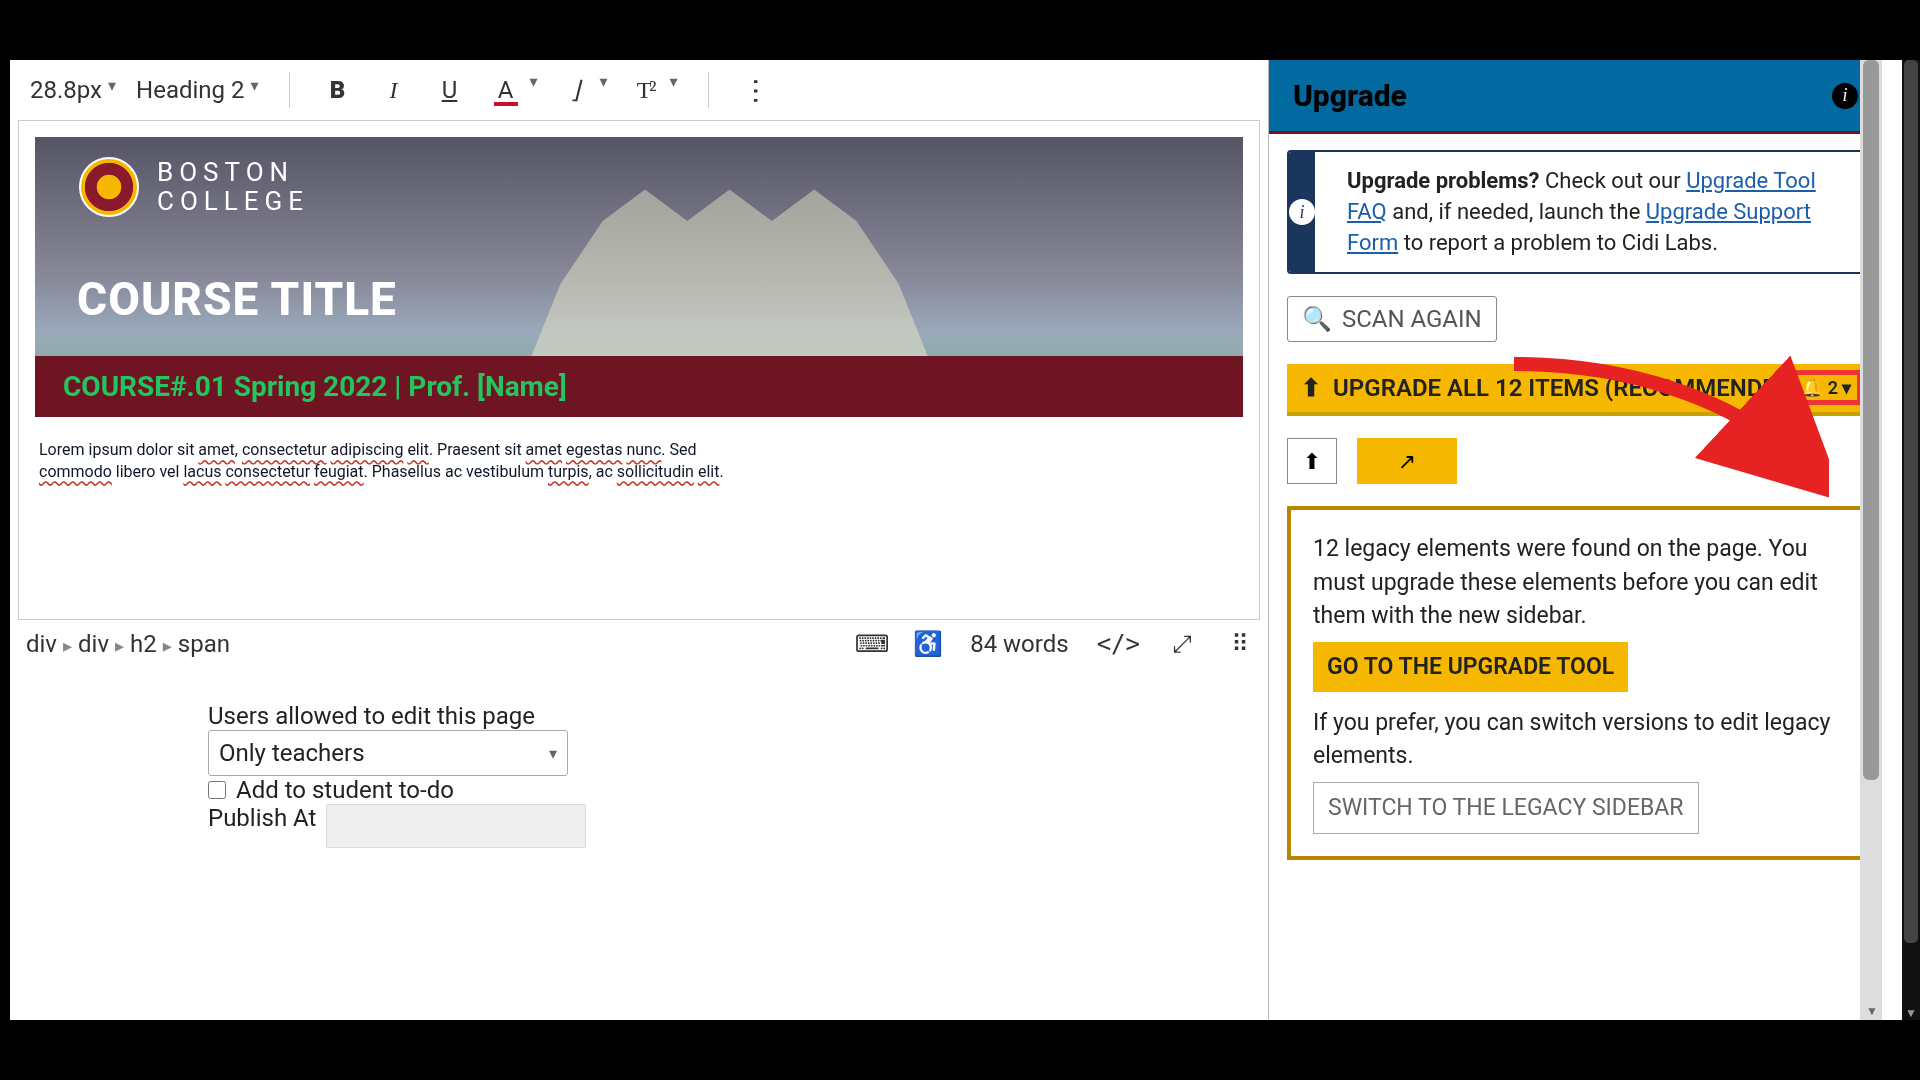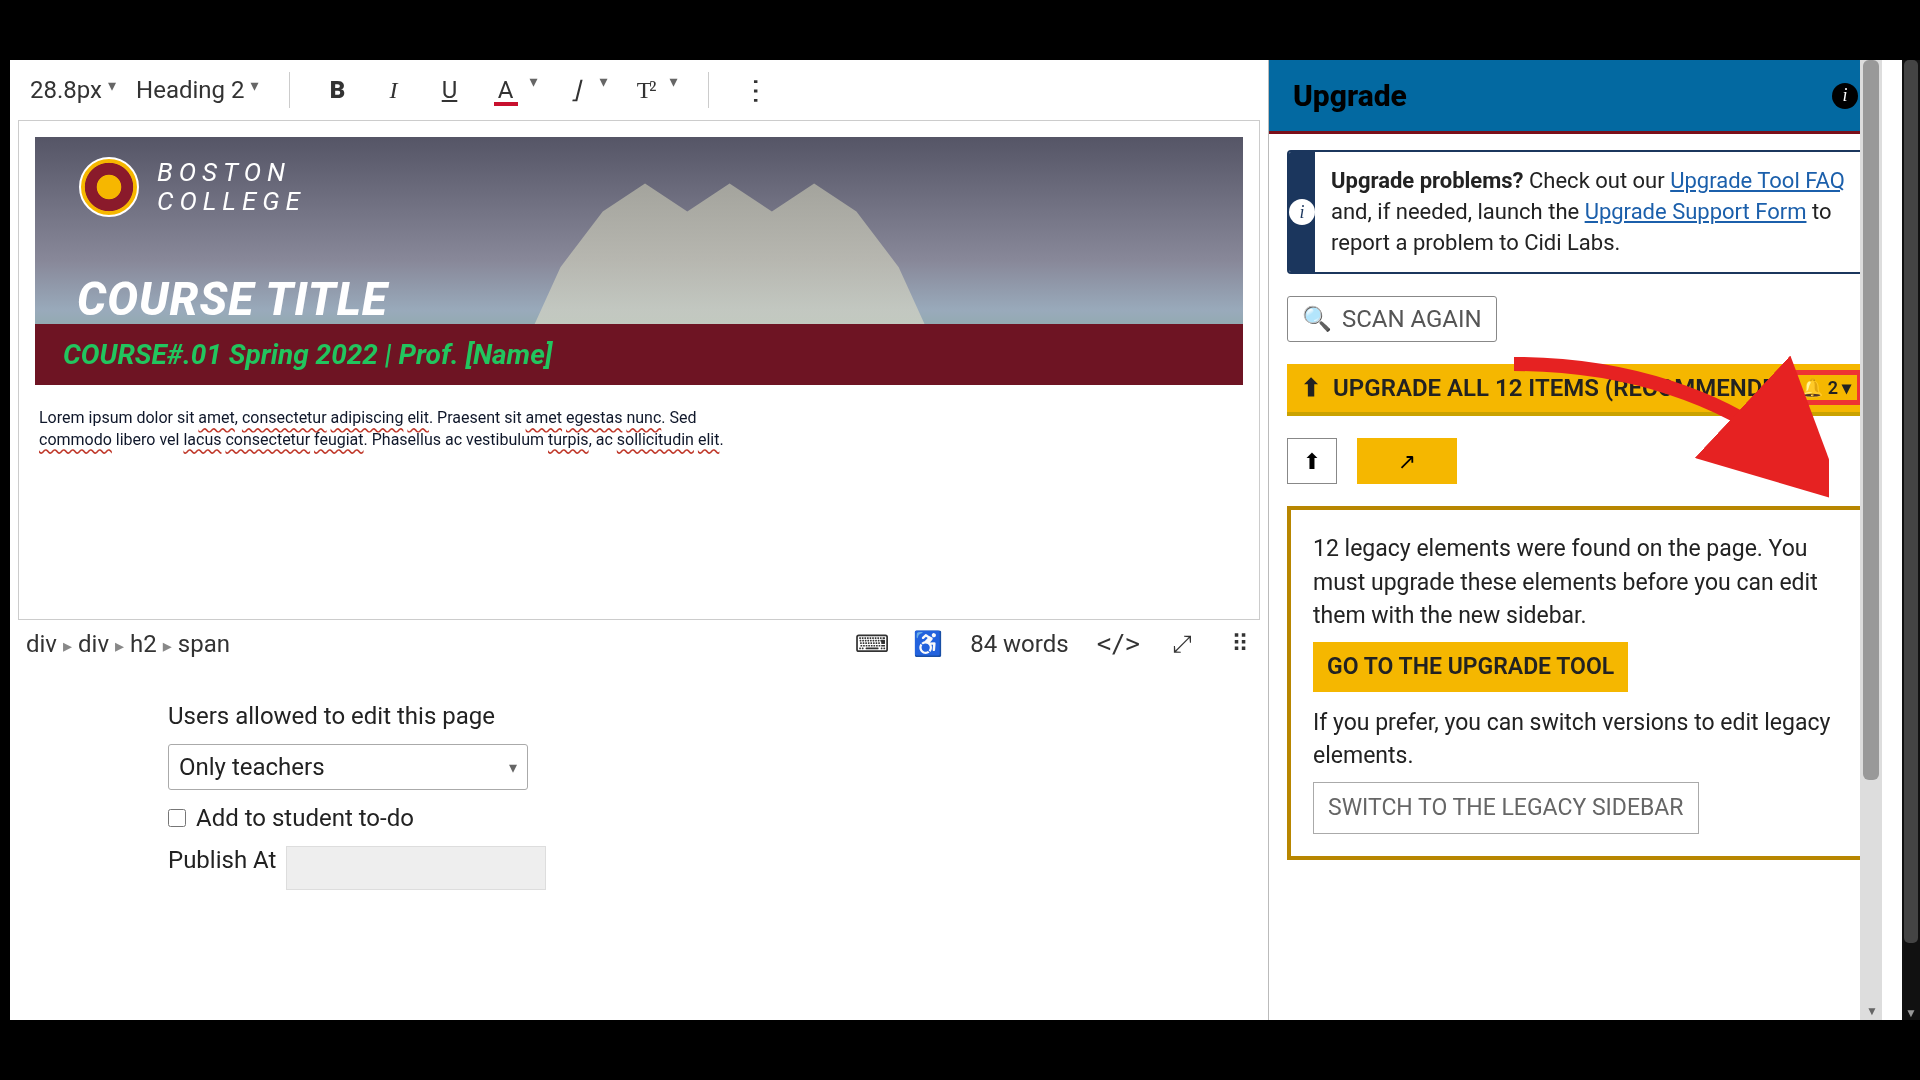--- a/index.html
+++ b/index.html
@@ -36,61 +36,61 @@
 .tbtn.under { text-decoration: underline; }
 .tbtn.textcolor { position:relative; }
 .tbtn.textcolor::after { content:""; position:absolute; left:6px; right:6px; bottom:2px; height:4px; background:#c8102e; }
 .tbtn.hilite { position:relative; }
 .tbtn.hilite .u { font-style: italic; font-family: Georgia, serif;}
 .tbtn.super { font-family: Georgia, serif; letter-spacing:-2px;}
 .tbtn.dots { font-size:28px; letter-spacing:-2px; transform: rotate(90deg); }
 
 .editor-wrap { border:1px solid #ccc; margin-top:4px; height:500px; position:relative; overflow:hidden;}
 .editor-scroll { overflow-y:scroll; height:100%;}
-.banner { position:relative; height:248px; margin:16px; background: linear-gradient(to bottom, #556 0%, #889 50%, #9ab 70%, #7a8 100%); font-style: italic; }
+.banner { position:relative; height:280px; margin:16px; background: linear-gradient(to bottom, #556 0%, #889 50%, #9ab 70%, #7a8 100%); }
 .banner::before{
   content:""; position:absolute; left:40%; top:15%; width:35%; height:75%;
   background: linear-gradient(#bba,#ddc); clip-path: polygon(0 100%,10% 50%,20% 20%,30% 5%,40% 20%,50% 5%,60% 20%,70% 5%,80% 20%,90% 50%,100% 100%);
   opacity:.7;
 }
 .bc-brand { position:absolute; top:20px; left:44px; display:flex; align-items:center; gap:18px; color:#fff;}
 .bc-seal { width:60px; height:60px; border-radius:50%; background: radial-gradient(#f6b700 30%, #8a1a2b 32%, #8a1a2b 60%, #f6b700 62%); border:2px solid #fff;}
 .bc-text { letter-spacing:6px; font-weight:400; font-size:26px; line-height:1.1;}
 .course-title { position:absolute; left:42px; top:135px; color:#fff; font-weight:800; font-size:46px; letter-spacing:1px;}
 .subbar { position:absolute; left:0; right:0; bottom:0; background:#6e1423; padding:14px 28px; color:#22c55e; font-weight:700; font-size:28px;}
 .lorem { padding: 6px 20px 14px; font-size:16px; color:#0f172a; line-height:1.35; }
 .miss { text-decoration: underline wavy #c0392b; text-underline-offset:4px; }
 
 .status { display:flex; align-items:center; padding:10px 8px 4px; font-size:24px; color:#333; gap:24px;}
 .crumbs span.sep2{color:#888; margin:0 6px; font-size:18px;}
 .status .right{ margin-left:auto; display:flex; align-items:center; gap:28px;}
 .ic { display:inline-flex; width:28px; height:28px; align-items:center; justify-content:center; font-size:24px; color:#333;}
 
 .options { display:flex; gap:24px; margin-top:40px; padding-left:150px; font-size:24px; color:#222;}
 .options label.opt { font-weight:700; margin-top:4px;}
-.opt-col { display:flex; flex-direction:column; gap:14px;}
+.opt-col { display:flex; flex-direction:column; margin-left:40px;}
 .select { border:1px solid #aaa; padding:8px 10px; width:360px; display:flex; justify-content:space-between; align-items:center; background:#fff; border-radius:3px;}
 .chk { display:flex; align-items:center; gap:10px;}
 .chk input{ width:18px; height:18px; }
 .pubrow { display:flex; gap:10px; }
 .pubrow .box{ width:260px; height:44px; background:#eee; border:1px solid #ddd;}
 
 
 .side {
   width: 614px; border-left: 1px solid #bbb; display:flex; flex-direction:column; position:relative;
 }
 .side-head { display:flex; align-items:center; justify-content:space-between; padding:18px 24px 18px; background:#0369a1; border-bottom:3px solid #7b0f1a; }
 .side-head h2{ font-size:30px; font-weight:800;}
 .info-circ{ width:26px; height:26px; border-radius:50%; background:#000; color:#fff; display:flex; align-items:center;justify-content:center; font-style:italic; font-family:Georgia,serif; font-size:18px;}
 .side-body{ padding:16px 18px; display:flex; flex-direction:column; gap:22px; position:relative;}
 
 .alert{ display:flex; border:2px solid #1b365d; border-radius:4px; overflow:hidden;}
 .alert .rail{ width:66px; background:#1b365d; display:flex; align-items:center; justify-content:center; color:#fff;}
 .alert .rail .info-circ{ background:#fff; color:#1b365d;}
-.alert .txt{ padding:14px 16px; font-size:22px; color:#222; line-height:1.4;}
+.alert .txt{ padding:14px 16px; font-size:22px; color:#222; line-height:1.4;margin-left:16px;}
 .alert .txt a{ color:#1b5fab; text-decoration:underline; cursor:pointer;}
 
 .scan{ border:1px solid #888; padding:8px 14px; border-radius:3px; display:inline-flex; align-items:center; gap:10px; font-size:24px; color:#555; width:fit-content; cursor:pointer;}
 
 .upgrade-bar{ background:#f5b700; padding:10px 14px; display:flex; align-items:center; gap:12px; font-size:24px; font-weight:600; color:#222; position:relative; border-bottom:4px solid #caa200; cursor:pointer;}
 .badge{ position:absolute; right:2px; top:6px; display:flex; align-items:center; gap:4px; font-size:18px; border:5px solid #e33; padding:2px 6px; background:#f5b700;}
 
 .mini{ display:flex; gap:20px; }
 .mini .b{ width:50px; height:46px; border:1px solid #888; display:flex; align-items:center;justify-content:center; font-size:22px; background:#fff; cursor:pointer;}
 .mini .b.y{ background:#f5b700; width:100px; border:none;}

